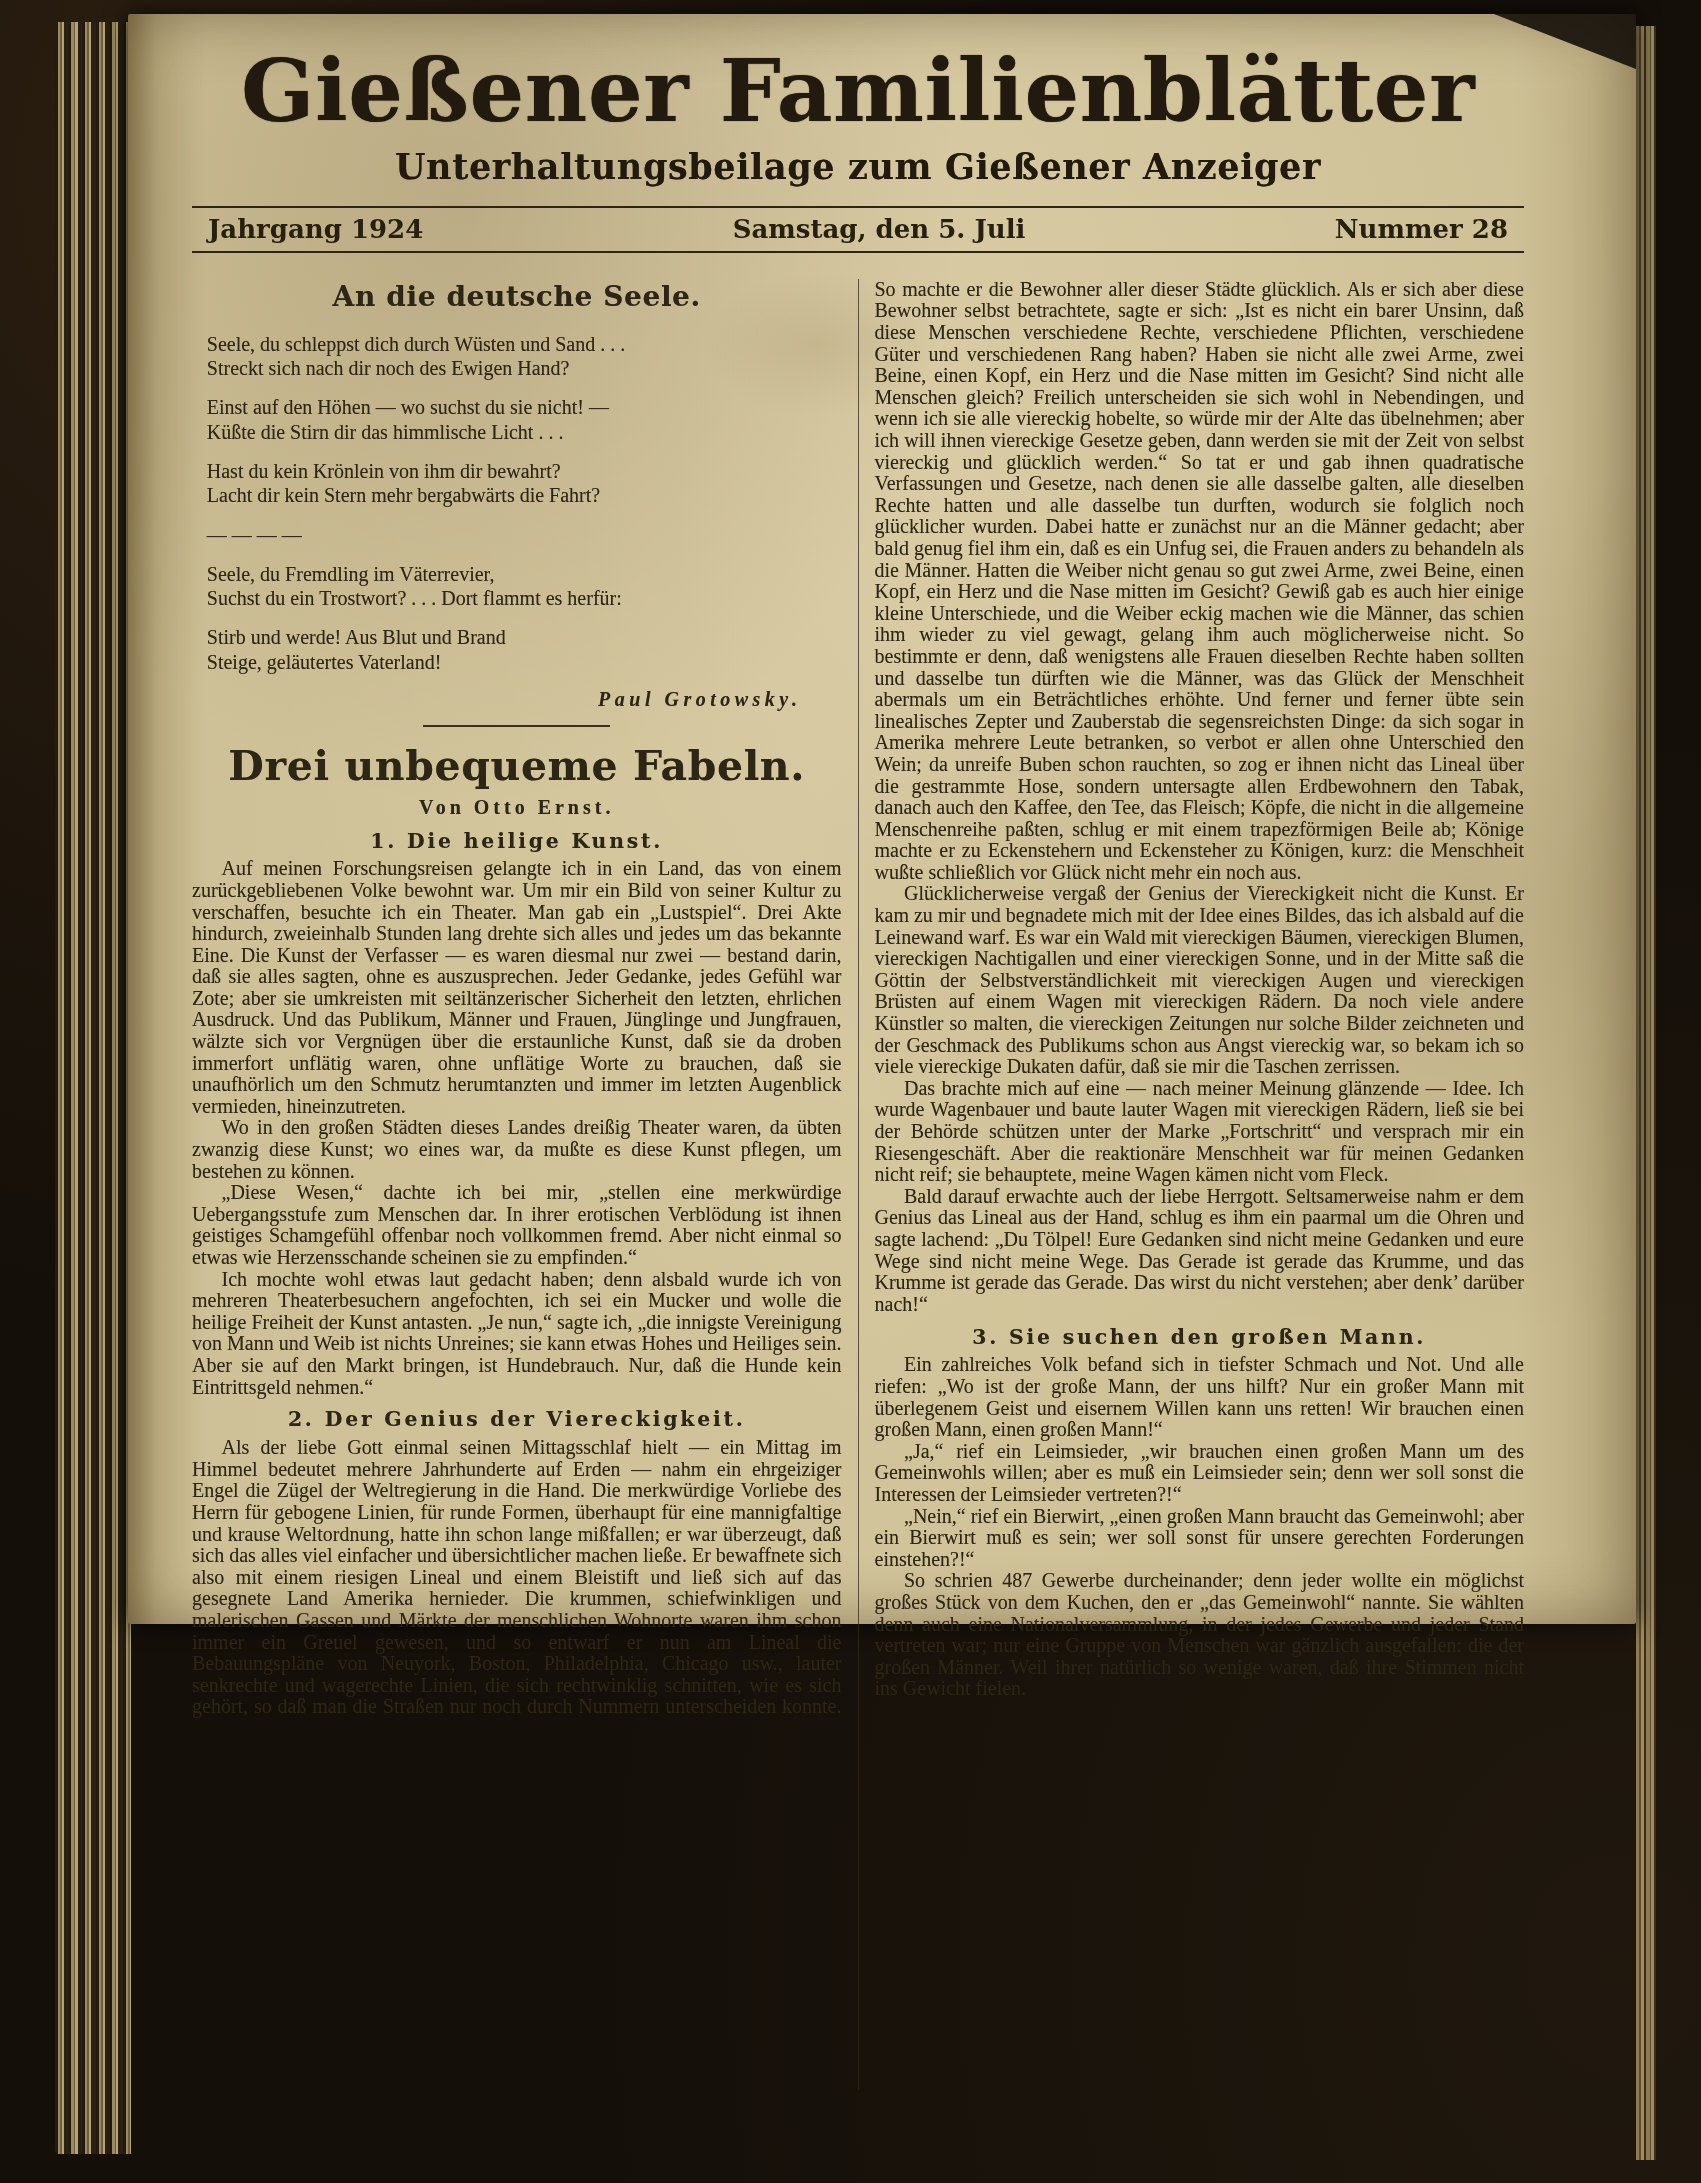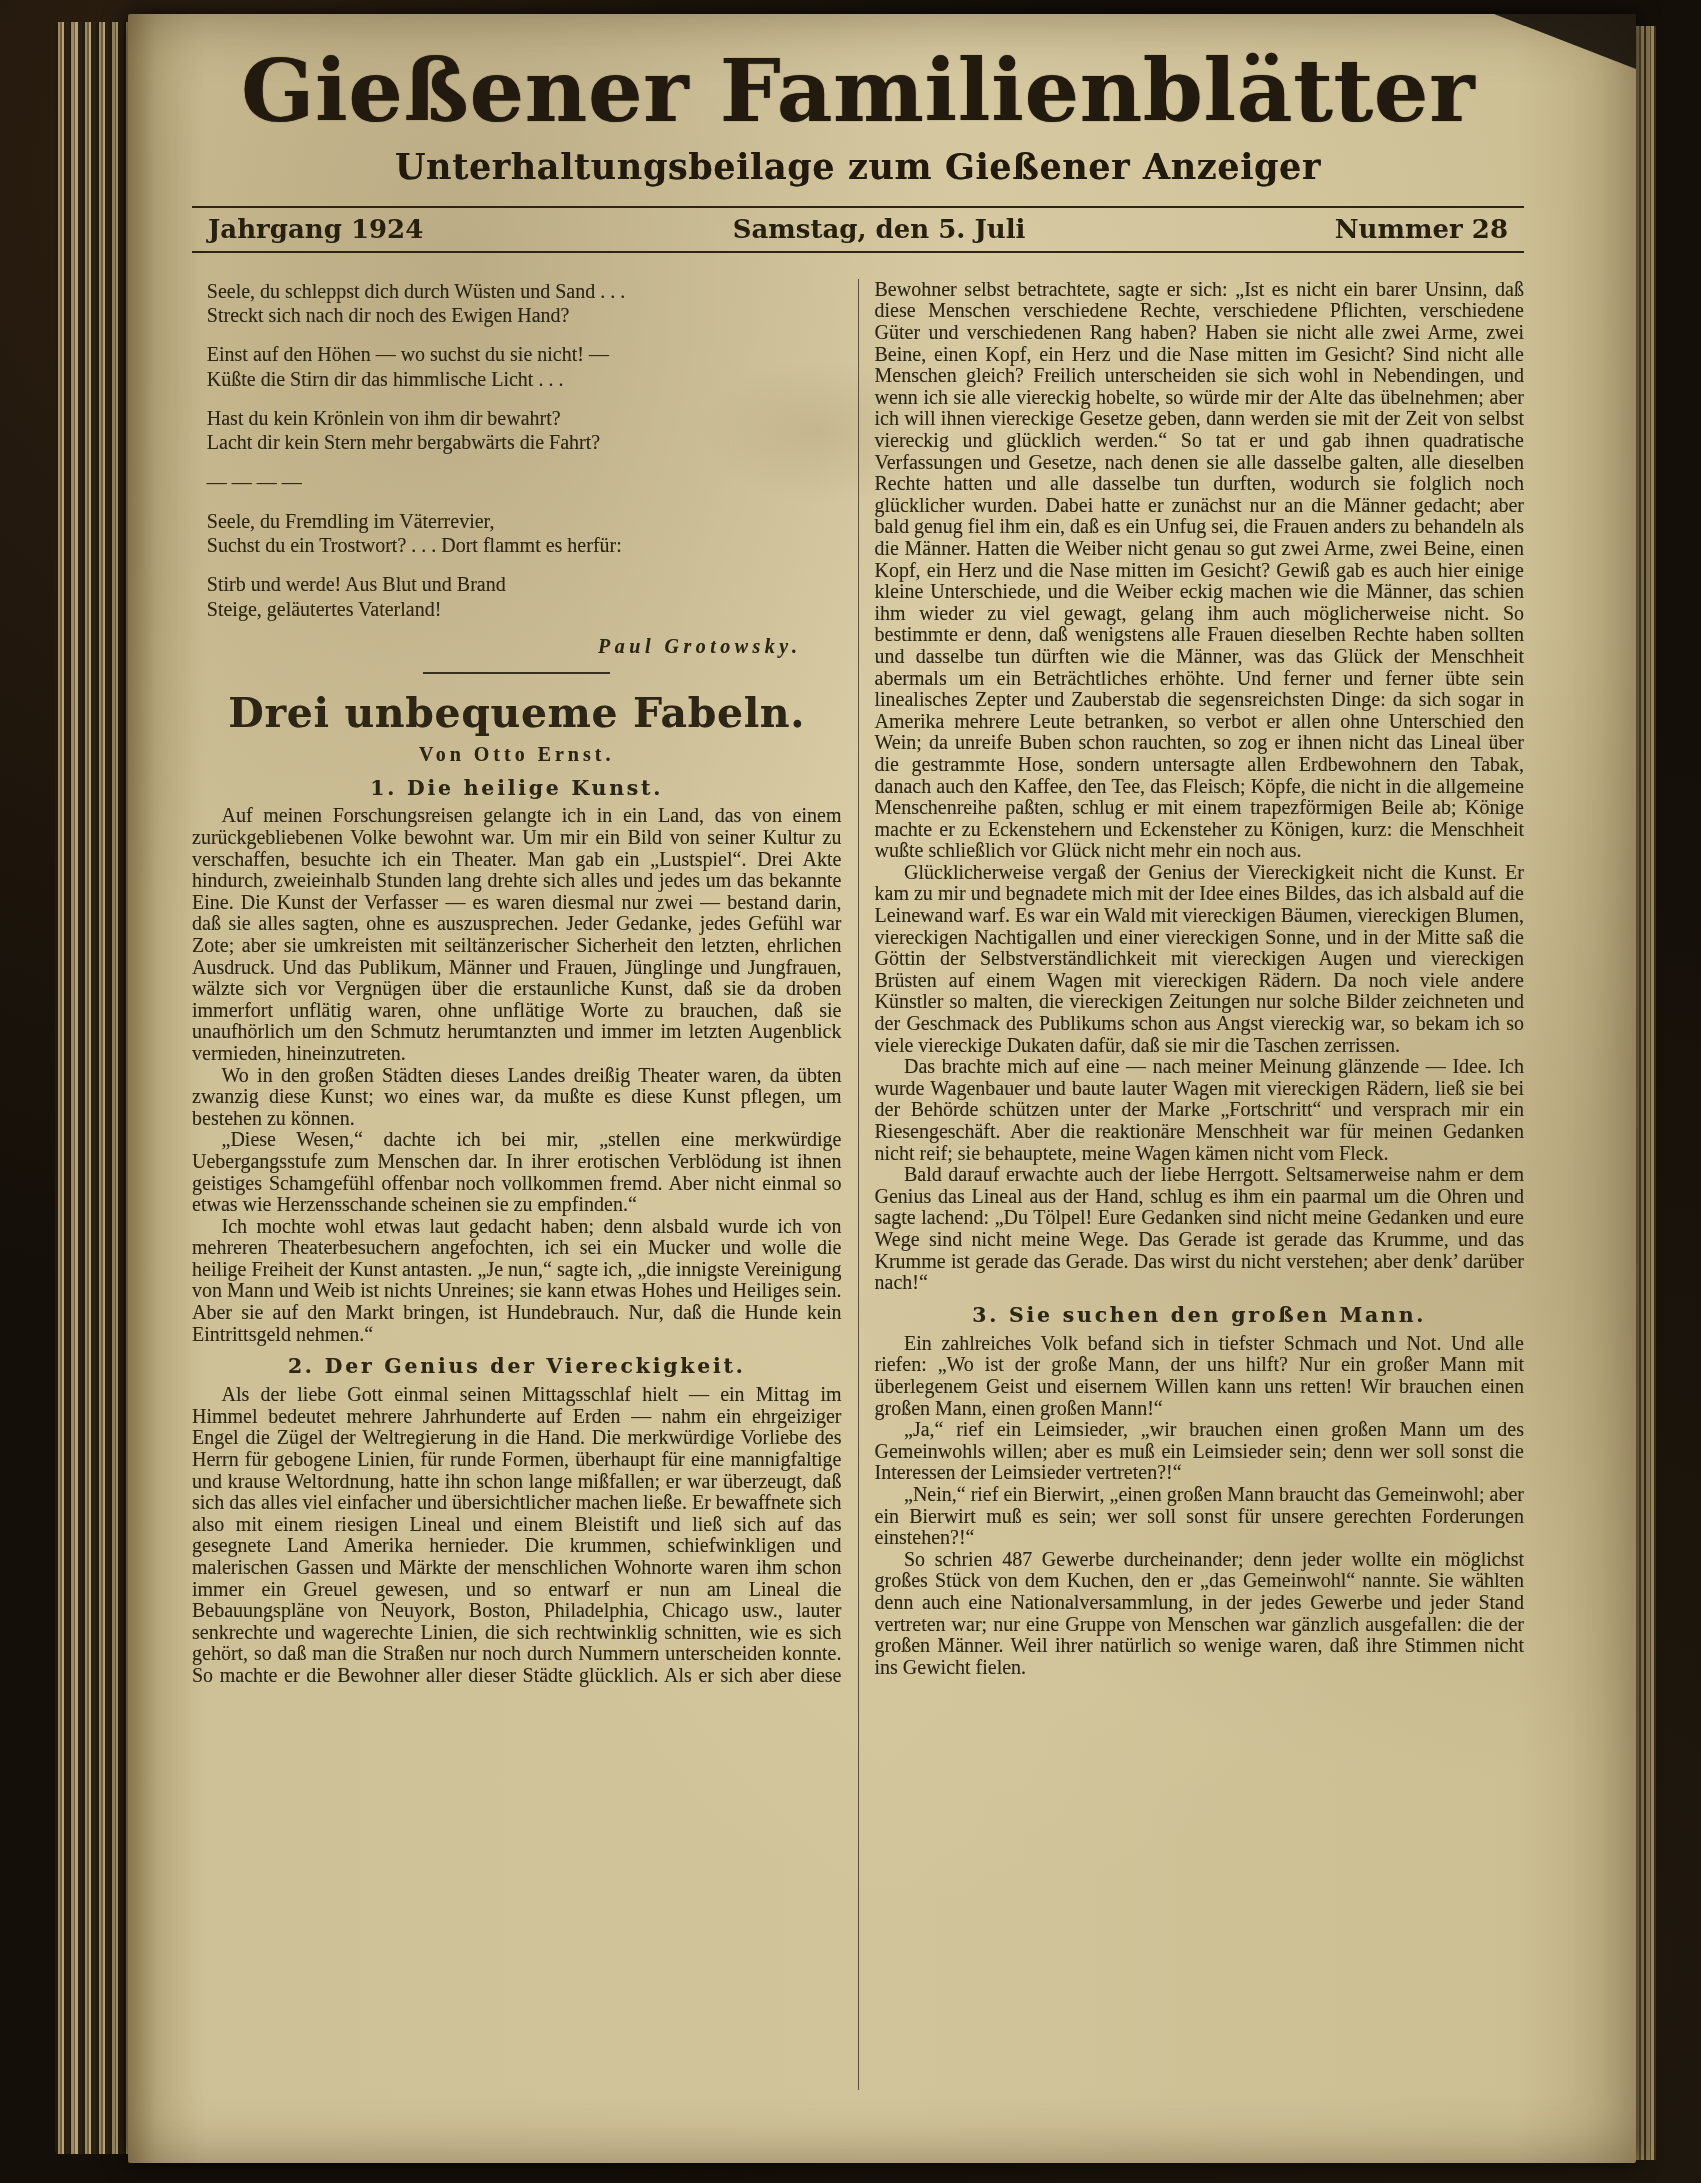--- a/index.html
+++ b/index.html
@@ -19,21 +19,21 @@
       #b5a477 6.8px 9px, #2a2013 9px 13.6px);
     border-radius:3.4px 0 0 3.4px;
   }
   
   .right-edges{
     position:absolute;left:1636px;top:26px;bottom:23px;width:20.4px;
     background:repeating-linear-gradient(90deg,
       #8d7b51 0 3.4px, #5c4d2e 3.4px 5.1px, #a08c5d 5.1px 8px, #3a2e1a 8px 10.2px);
   }
   .paper{
-    position:absolute;left:128px;top:13.6px;width:1508px;height:2149px;
+    position:absolute;left:128px;top:13.6px;width:1508px;height:1610px;
     background:
       radial-gradient(ellipse at 22% 12%, rgba(80,60,30,0.18), transparent 30%),
       radial-gradient(ellipse at 88% 55%, rgba(95,75,40,0.14), transparent 35%),
       radial-gradient(ellipse at 55% 30%, rgba(255,248,225,0.16), transparent 60%),
       linear-gradient(90deg, #9d8c60 0px, #bfb084 28px, #cfc197 79px, #d2c49a 50%, #cdbf94 92%, #b7a77c 100%),
       #cfc197;
     box-shadow:inset 0 0 62px rgba(55,38,12,0.45), 0 0 23px rgba(0,0,0,0.8);
     border-radius:2.3px;
   }
   .corner-wedge{
@@ -93,20 +93,21 @@
       <h1 class="masthead-title">Gießener Familienblätter</h1>
       <div class="masthead-subtitle">Unterhaltungsbeilage zum Gießener Anzeiger</div>
       <div class="edition-row">
         <span>Jahrgang 1924</span>
         <span>Samstag, den 5. Juli</span>
         <span>Nummer 28</span>
       </div>
     </header>
 
     <div class="columns" id="article-flow">
+        <h2 class="poem-title">An die deutsche Seele.</h2>
         <div class="verse">Seele, du schleppst dich durch Wüsten und Sand . . .<br>Streckt sich nach dir noch des Ewigen Hand?</div>
         <div class="verse">Einst auf den Höhen — wo suchst du sie nicht! —<br>Küßte die Stirn dir das himmlische Licht . . .</div>
         <div class="verse">Hast du kein Krönlein von ihm dir bewahrt?<br>Lacht dir kein Stern mehr bergabwärts die Fahrt?</div>
         <div class="verse">— — — —</div>
         <div class="verse">Seele, du Fremdling im Väterrevier,<br>Suchst du ein Trostwort? . . . Dort flammt es herfür:</div>
         <div class="verse">Stirb und werde! Aus Blut und Brand<br>Steige, geläutertes Vaterland!</div>
         <div class="poem-author">Paul Grotowsky.</div>
         <div class="divider"></div>
         <h2 class="fable-title">Drei unbequeme Fabeln.</h2>
         <div class="fable-byline">Von Otto Ernst.</div>

